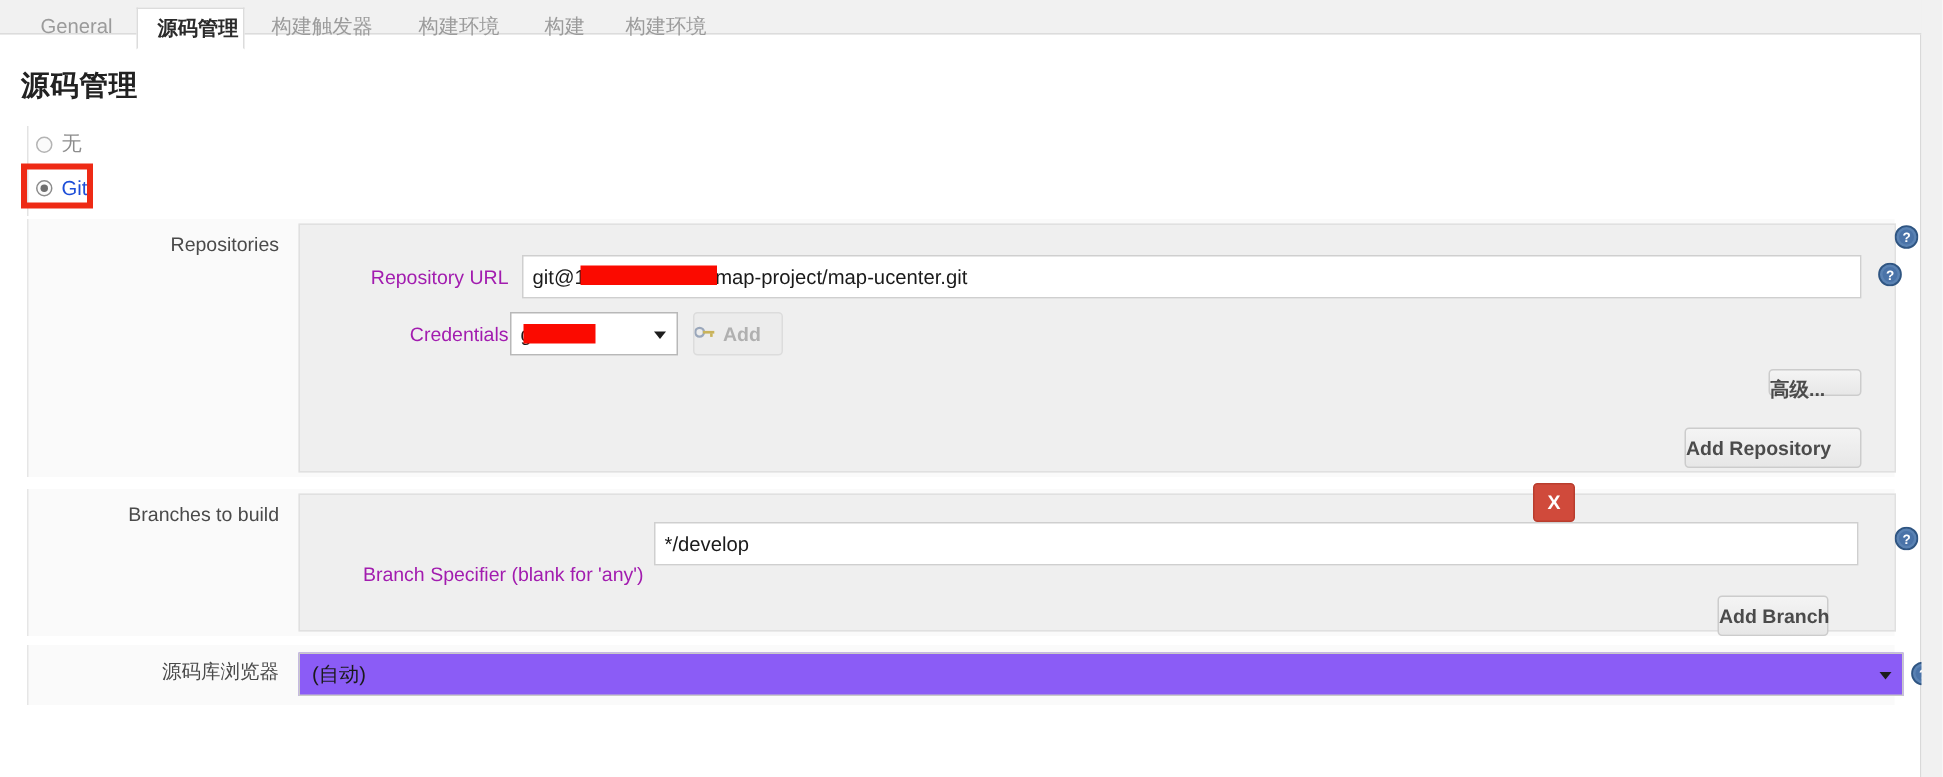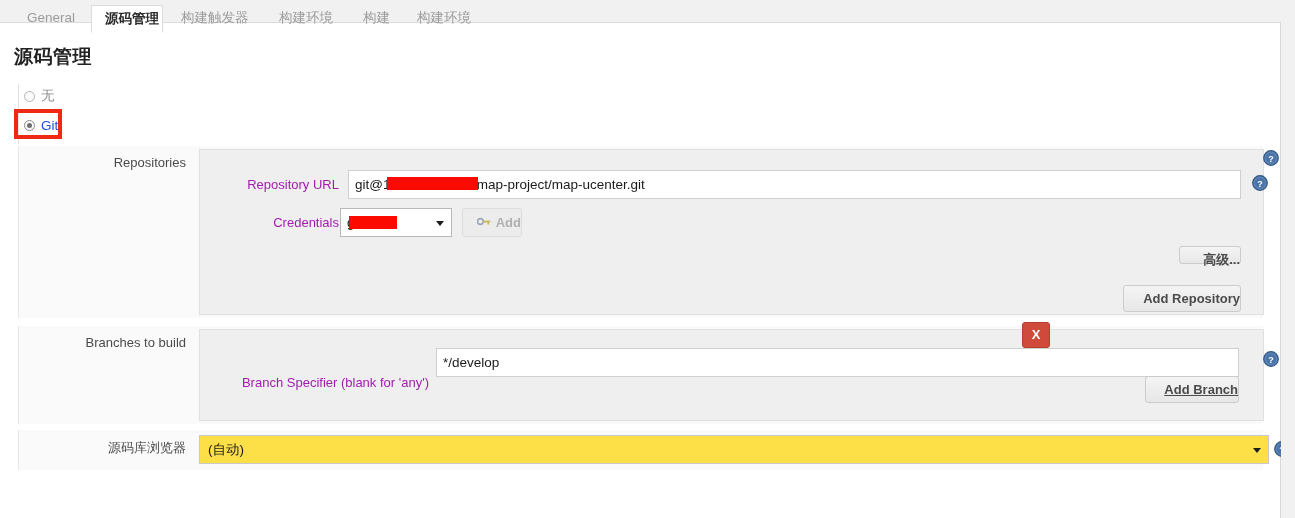--- a/index.html
+++ b/index.html
@@ -209,21 +209,21 @@
   .btn {
     position: absolute;
     box-sizing: border-box;
     background: linear-gradient(#f4f4f4, #e7e7e7);
     border: 1px solid #cccccc;
     border-radius: 3px;
     font-family: "Liberation Sans", sans-serif;
     font-size: 13px;
     font-weight: bold;
     color: #4b4b4b;
-    text-align: right;
+    text-align: left;
     cursor: pointer;
     white-space: nowrap;
   }
   .btn.disabled { color: #b0b0b0; background: #ececec; border-color: #dcdcdc; }
   .btn-plain { font-weight: normal; }
 
   .key-icon {
     display: inline-block;
     vertical-align: middle;
     margin-right: 5px;
@@ -245,21 +245,21 @@
     cursor: pointer;
     box-sizing: border-box;
   }
 
   
   .wide-select {
     position: absolute;
     height: 29px;
     box-sizing: border-box;
     border: 1px solid #c9c9c9;
-    background: #fde047;
+    background: #8b5cf6;
     cursor: pointer;
   }
   .wide-select .st {
     position: absolute;
     left: 8px; top: 0;
     line-height: 27px;
     font-size: 13.5px;
     color: #1a1a1a;
   }
 
@@ -361,21 +361,21 @@
   <div class="section" style="top:326px; height:98px;">
 
     <div class="sec-label" style="top:9px;">Branches to build</div>
 
     <div class="panel" style="top:3px; left:180px; width:1065px; height:92px;">
 
       <div class="flabel" style="left:14px; top:18px; width:215px;margin-top:20px;">Branch Specifier (blank for 'any')</div>
 
       <input class="txt" style="left: 236px; top: 18px; width: 803px;" value="*/develop">
 
-      <div class="btn" style="left:945px; top:46px; width:94px; height:27px; line-height:25px;text-decoration:underline;">Add Branch</div>
+      <div class="btn" style="left:945px; top:67px; width:74px; height:27px; line-height:25px;">Add Branch</div>
     </div>
 
     <div id="del-branch" style="left:1003px; top:-4px;">X</div>
 
     <div class="help" style="left:1244px; top:25px;">
       <svg width="16" height="16" viewBox="0 0 16 16">
         <circle cx="8" cy="8" r="7.3" fill="#5a82b3" stroke="#2f5582" stroke-width="1.2"></circle>
         <circle cx="8" cy="8" r="5" fill="#4a73a8"></circle>
         <text x="8" y="11.6" font-size="9" font-weight="bold" text-anchor="middle" fill="#ffffff" font-family="Liberation Sans, sans-serif">?</text>
       </svg>

